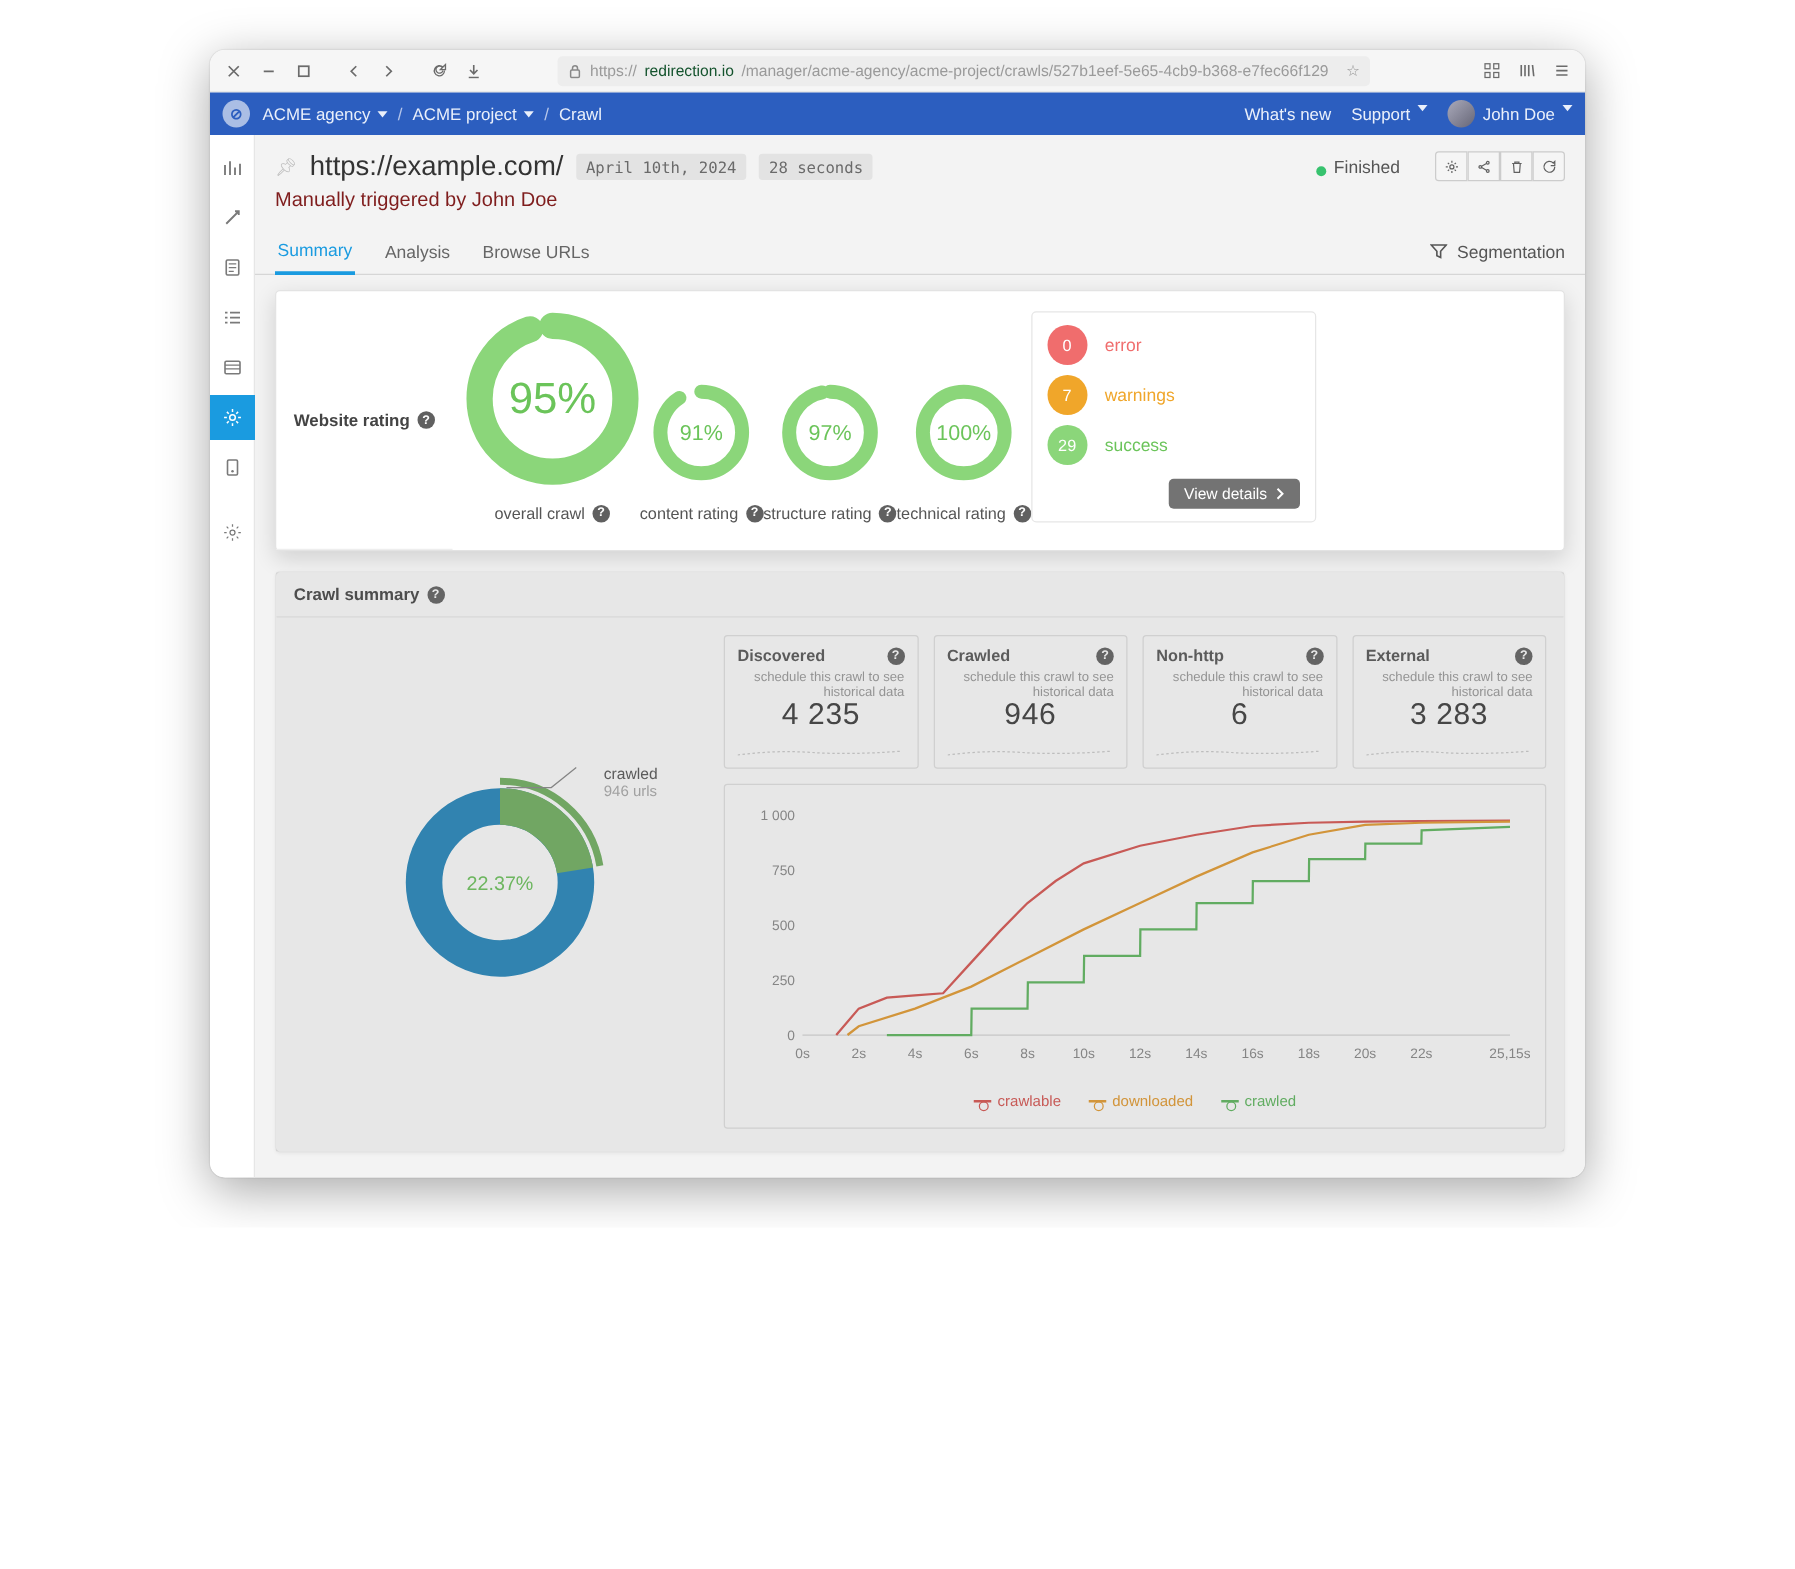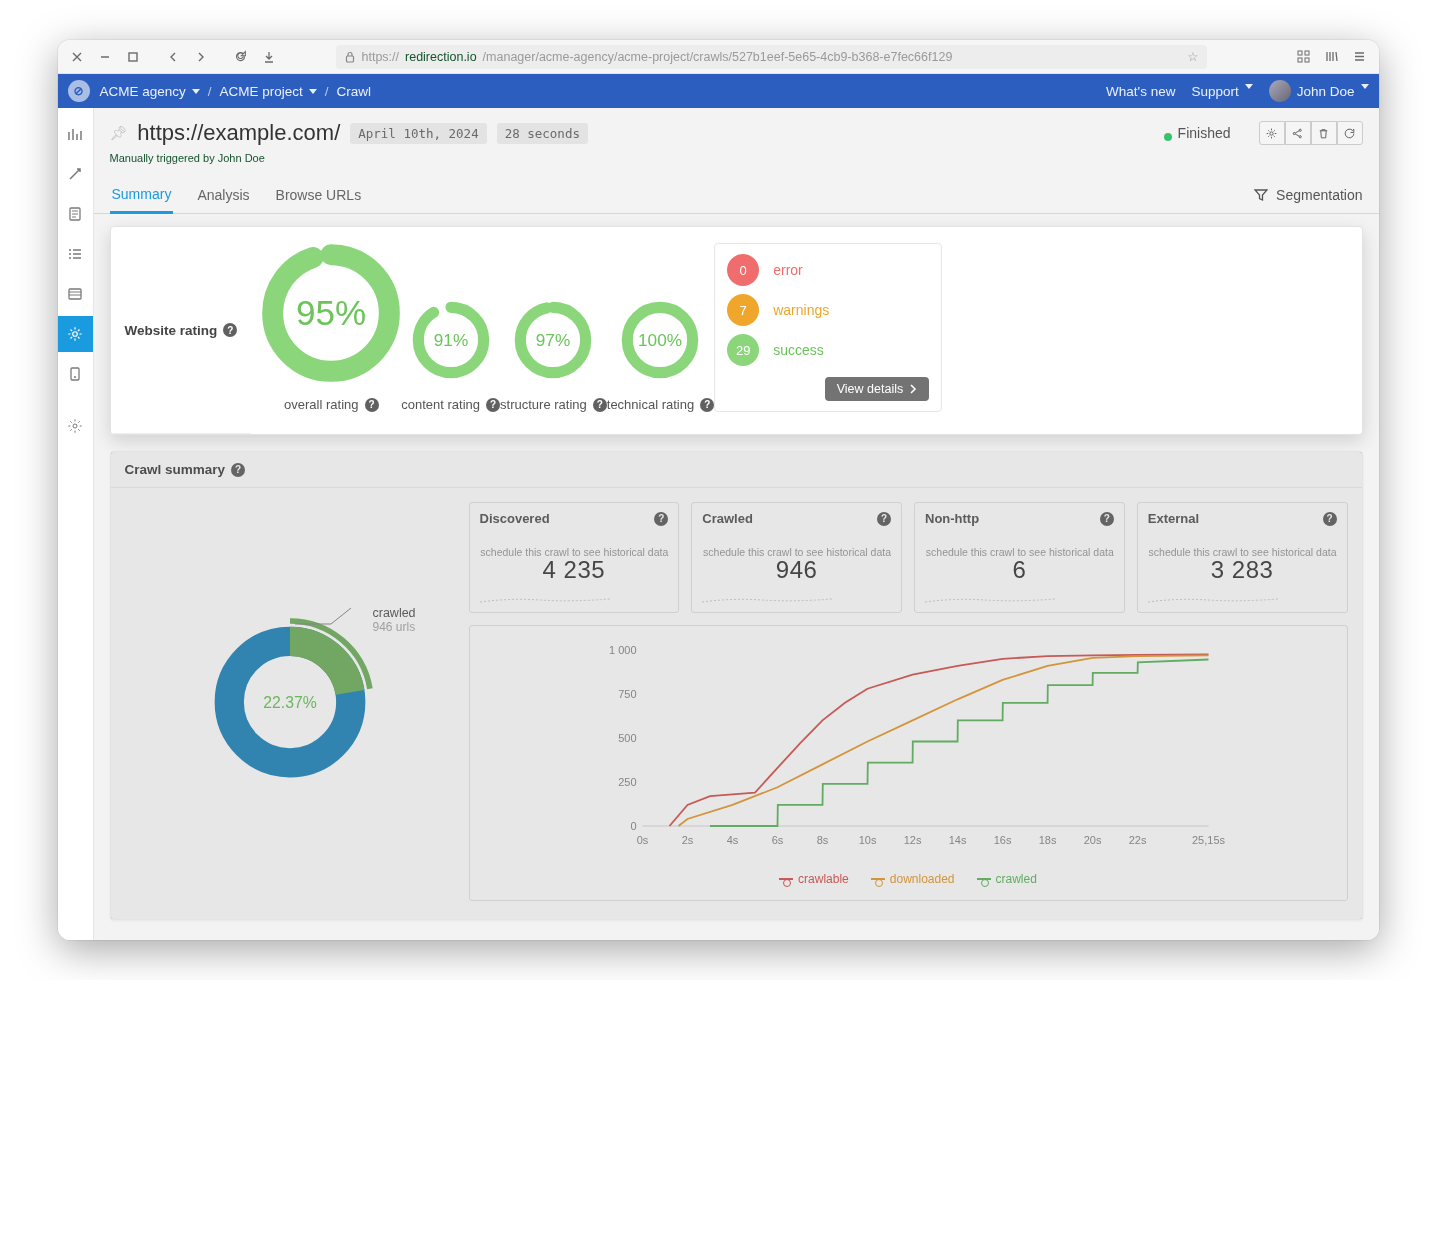--- a/index.html
+++ b/index.html
@@ -13,21 +13,21 @@
     --donut-blue:#2286bc;
     --donut-green:#6fb05f;
     --bg:#f3f3f3;
     --text:#4a4a4a;
     --muted:#8a8a8a;
     --border:#d8d8d8;
   }
   *{box-sizing:border-box;}
   html,body{margin:0;padding:0;background:#fff;font-family:"Segoe UI",Arial,sans-serif;font-size:14px;color:var(--text);}
   .stage{display:flex;justify-content:center;padding:40px;}
-  .window{width:1321px;border-radius:12px;box-shadow:0 10px 40px rgba(0,0,0,.35),0 0 0 1px rgba(0,0,0,.05);overflow:hidden;background:#fff;}
+  .window{width:1100px;border-radius:12px;box-shadow:0 10px 40px rgba(0,0,0,.35),0 0 0 1px rgba(0,0,0,.05);overflow:hidden;background:#fff;}
 
   
   .chrome{display:flex;align-items:center;height:34px;background:#f6f6f6;border-bottom:1px solid #e4e4e4;padding:0 8px;gap:6px;}
   .chrome .ico{width:22px;height:22px;display:flex;align-items:center;justify-content:center;color:#6b6b6b;border-radius:4px;}
   .chrome .spacer-sm{width:6px;}
   .chrome .url{flex:1;display:flex;align-items:center;height:24px;background:#ededed;border-radius:4px;padding:0 8px;gap:6px;font-size:12.5px;color:#9a9a9a;overflow:hidden;white-space:nowrap;margin:0 80px 0 50px;}
   .chrome .url .host{color:#14532d;}
   .chrome .url .star{margin-left:auto;color:#999;}
 
   
@@ -55,21 +55,21 @@
   .title{font-size:22px;font-weight:400;color:#333;}
   .chip{background:#e3e3e3;color:#6a6a6a;border-radius:3px;padding:3px 8px;font-family:ui-monospace,Menlo,monospace;font-size:12.5px;}
   .title-row .grow{flex:1;}
   .status{display:flex;align-items:flex-end;gap:6px;color:#555;}
   .dot-g{width:8px;height:8px;border-radius:50%;background:#37c26e;}
   .tool{width:26px;height:24px;border:1px solid #ccc;background:#f5f5f5;border-radius:3px;display:flex;align-items:center;justify-content:center;color:#616161;}
   .tool-group{display:flex;gap:-1px;}
   .tool-group .tool{border-radius:0;}
   .tool-group .tool:first-child{border-radius:3px 0 0 3px;}
   .tool-group .tool:last-child{border-radius:0 3px 3px 0;}
-  .subtitle{margin-top:6px;color:#14532d;font-size:11px;}
+  .subtitle{margin-top:6px;color:#7f1d1d;font-size:16px;}
 
   
   .tabs{display:flex;align-items:center;border-bottom:1px solid #d6d6d6;padding:0 16px;margin-top:6px;}
   .tab{padding:10px 2px 9px;margin-right:22px;color:#666;cursor:pointer;}
   .tab.active{color:var(--accent);border-bottom:3px solid var(--accent);margin-bottom:-1px;font-weight:500;}
   .tabs .grow{flex:1;}
   .seg{display:flex;align-items:center;gap:8px;color:#555;}
 
   .content{padding:12px 16px 20px;}
 
@@ -97,21 +97,21 @@
   .summary-card{margin-top:16px;}
   .summary-body{display:flex;gap:14px;padding:14px 14px 18px;}
   .donut-col{width:330px;position:relative;display:flex;align-items:center;justify-content:center;min-height:300px;}
   .donut-label{position:absolute;left:248px;top:104px;font-size:12.5px;}
   .donut-label .l1{color:#555;}
   .donut-label .l2{color:#aaa;font-size:12px;}
   .metrics-col{flex:1;display:flex;flex-direction:column;gap:12px;}
   .metrics-row{display:flex;gap:12px;}
   .metric{flex:1;border:1px solid #e3e3e3;border-radius:3px;padding:8px 10px 6px;background:#fff;}
   .metric .mhead{display:flex;justify-content:space-between;align-items:center;font-size:13px;font-weight:600;color:#555;}
-  .metric .hint{font-size:10.5px;color:#9a9a9a;margin-top:20px;display:block;text-align:right;}
+  .metric .hint{font-size:10.5px;color:#9a9a9a;margin-top:4px;display:block;text-align:right;}
   .metric .val{font-size:24px;text-align:center;letter-spacing:.5px;color:#3b3b3b;margin-top:-2px;}
   .metric svg.spark{display:block;width:100%;height:18px;margin-top:4px;}
 
   .progress-card{border:1px solid #e3e3e3;border-radius:3px;background:#fff;padding:10px 12px 14px;}
   .progress-card .phead{font-size:13px;font-weight:600;color:#555;margin-bottom:6px;}
   .legend{display:flex;gap:22px;justify-content:center;font-size:12px;color:#777;margin-top:6px;}
   .legend span{display:flex;align-items:center;gap:5px;}
   .legend .sw{width:14px;height:2px;display:inline-block;}
   .legend .sw::after{content:"";display:inline-block;width:6px;height:6px;border:1.5px solid currentColor;border-radius:50%;margin-left:4px;position:relative;top:-2px;}
   .leg-red{color:#d9534f;} .leg-orange{color:#e69b2d;} .leg-green{color:#5cb85c;}
@@ -336,21 +336,21 @@
                 <span class="help">?</span>
               </div>
           <div class="ratings-body">
             <div class="ratings-left">
               <div class="ring-block">
                 <svg width="140" height="140" viewBox="0 0 120 120">
                   <circle cx="60" cy="60" r="50" fill="none" stroke="#8bd67a" stroke-width="18" transform="rotate(-90 60 60)" stroke-dasharray="298 314" stroke-linecap="round"></circle>
                   <text x="60" y="70" text-anchor="middle" font-size="30" fill="#6bc45a">95%</text>
                 </svg>
                 <div class="ring-label">
-                      <span>overall rating</span>
+                      <span>overall crawl</span>
                       <span class="help">?</span>
                     </div>
               </div>
               <div class="ring-block">
                 <svg width="86" height="86" viewBox="0 0 100 100">
                       <circle cx="50" cy="50" r="38" fill="none" stroke="#8bd67a" stroke-width="13" transform="rotate(-90 50 50)" stroke-dasharray="217 239" stroke-linecap="round"></circle>
                       <text x="50" y="57" text-anchor="middle" font-size="20" fill="#6bc45a">91%</text>
                     </svg>
                 <div class="ring-label">
                       <span>content rating</span>

